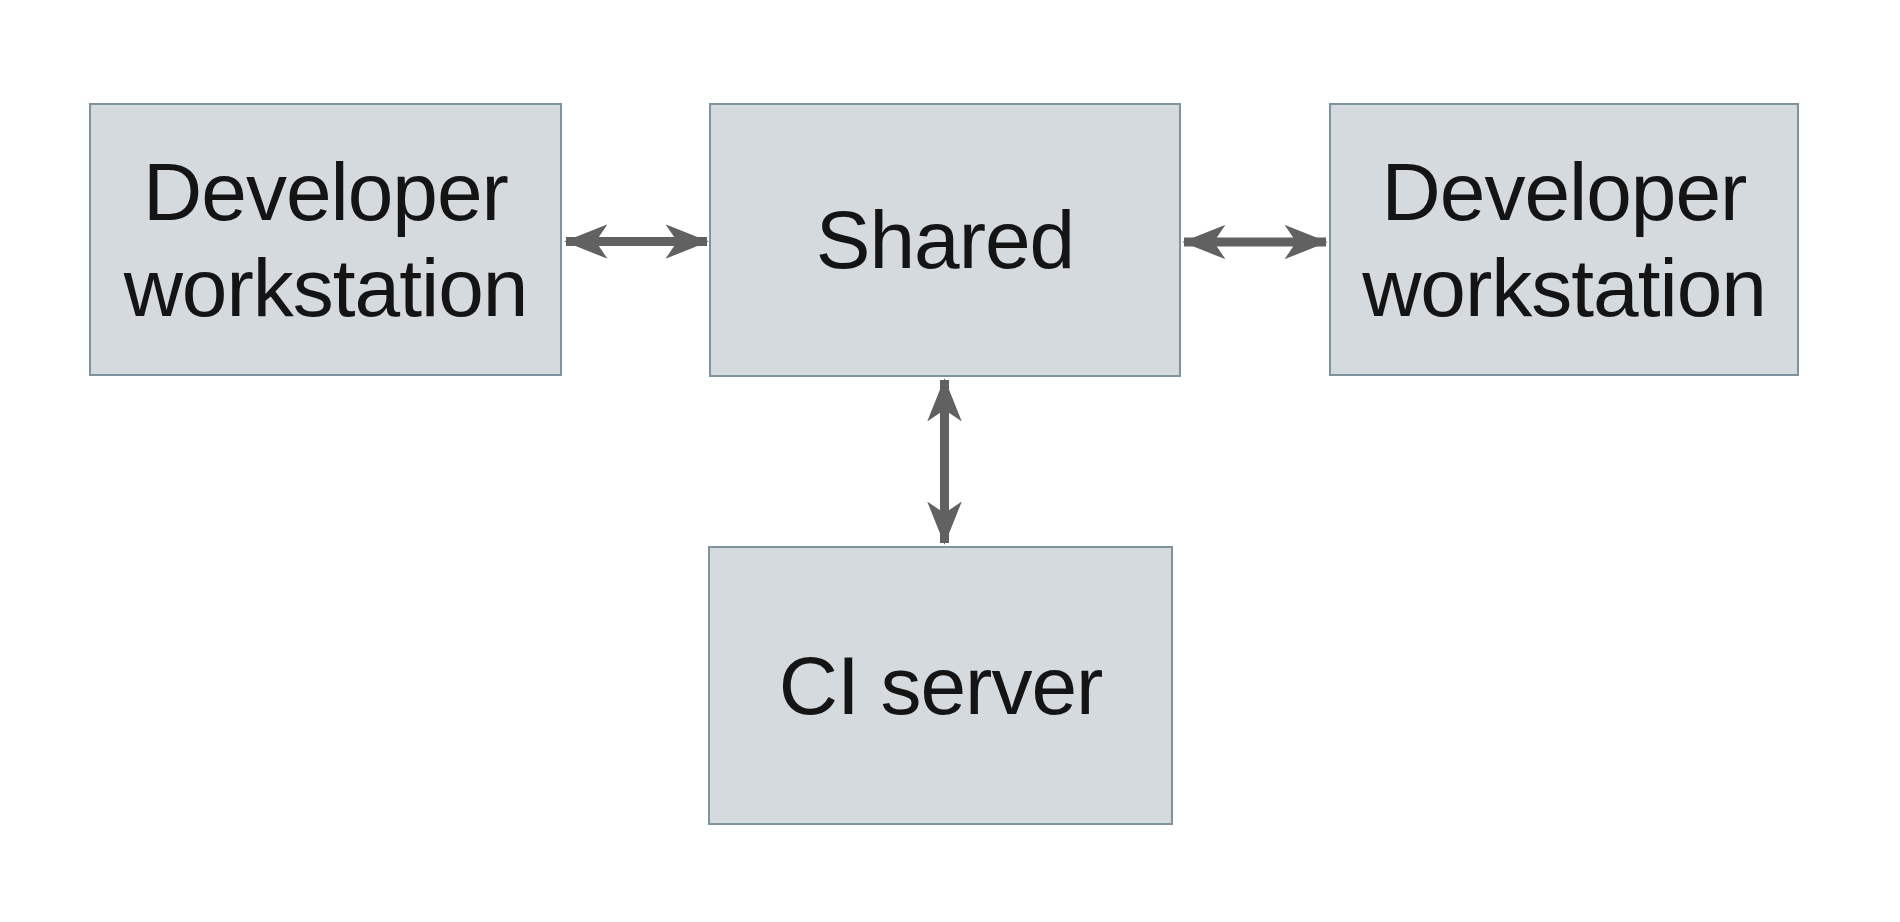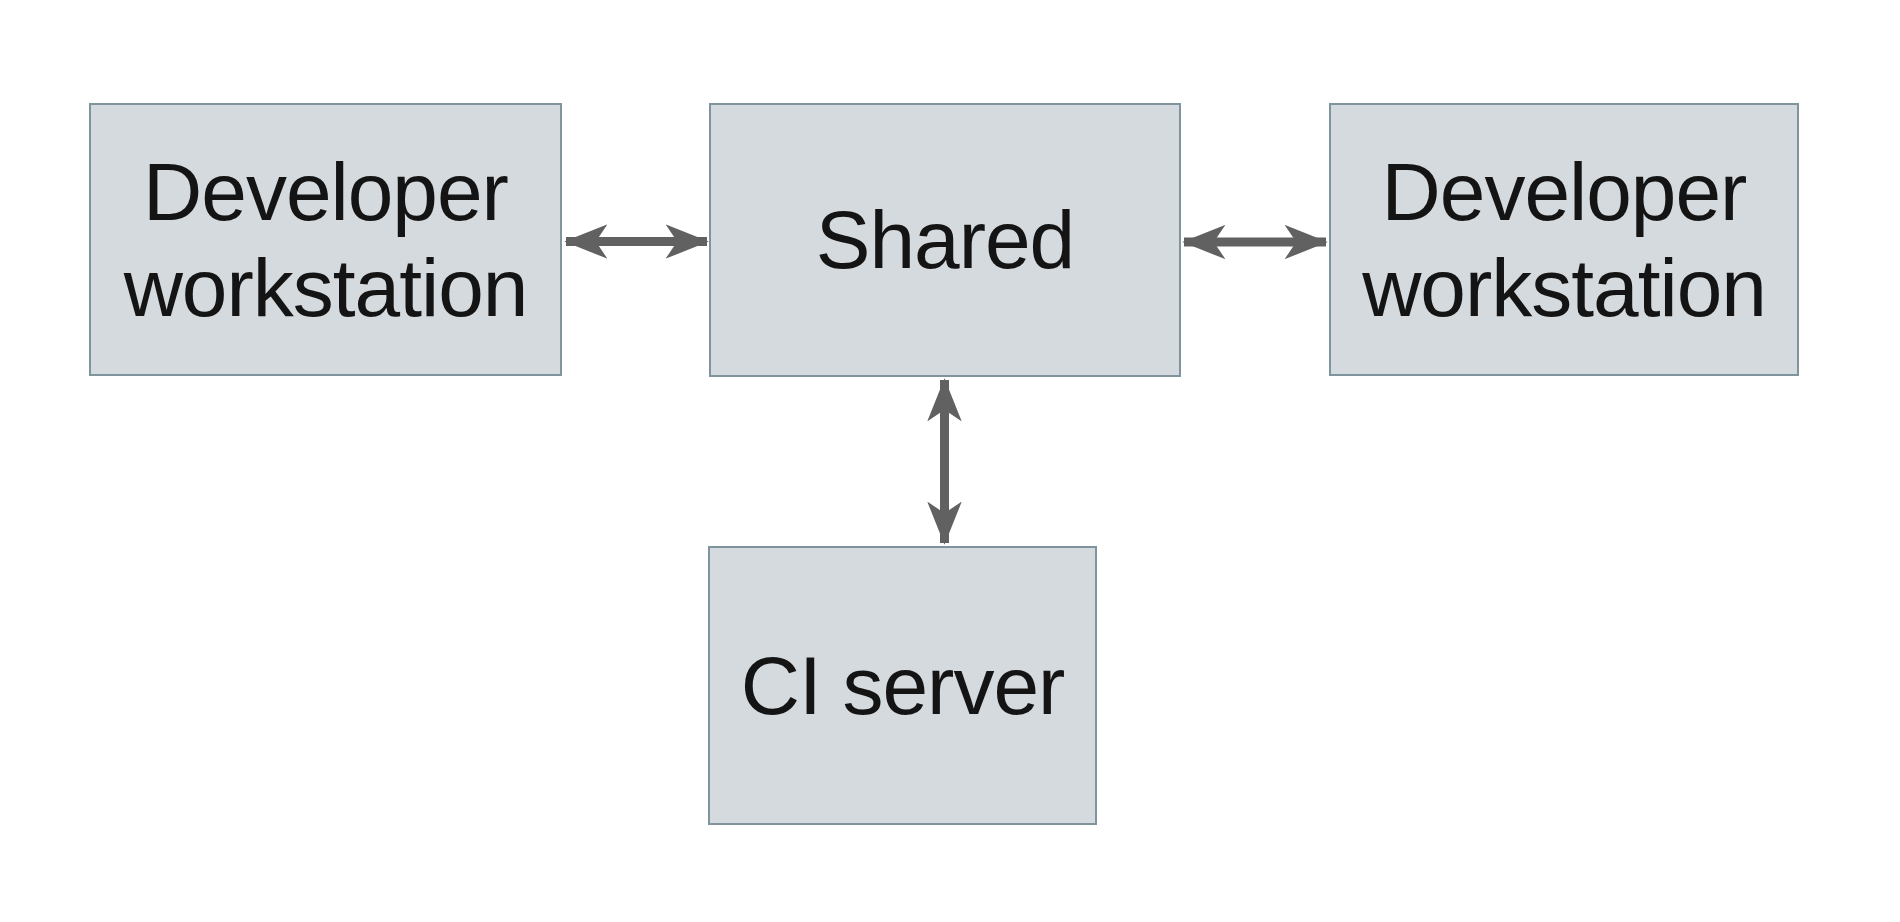--- a/index.html
+++ b/index.html
@@ -31,21 +31,21 @@
   .node .line {
     font-size: 82px;
     line-height: 96px;
     color: var(--text-color, #141414);
     letter-spacing: -1px;
     white-space: nowrap;
   }
   #node-dev-left    { left: 89px;   top: 103px; width: 473px; height: 273px; }
   #node-shared-cache{ left: 709px;  top: 103px; width: 472px; height: 274px; }
   #node-dev-right   { left: 1329px; top: 103px; width: 470px; height: 273px; }
-  #node-ci-server   { left: 708px;  top: 546px; width: 389px; height: 279px; }
+  #node-ci-server   { left: 708px;  top: 546px; width: 465px; height: 279px; }
   svg.arrows {
     position: absolute;
     left: 0; top: 0;
     width: 1900px;
     height: 922px;
     pointer-events: none;
   }
 </style>
 </head>
 <body>

